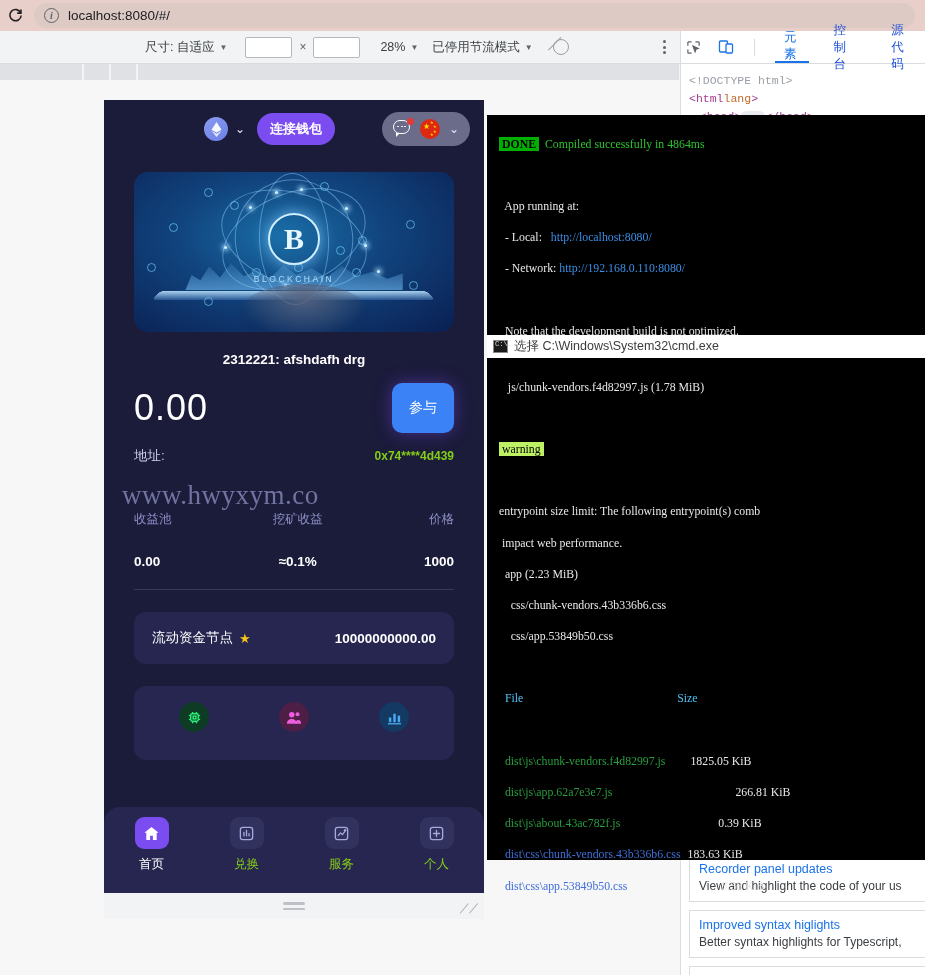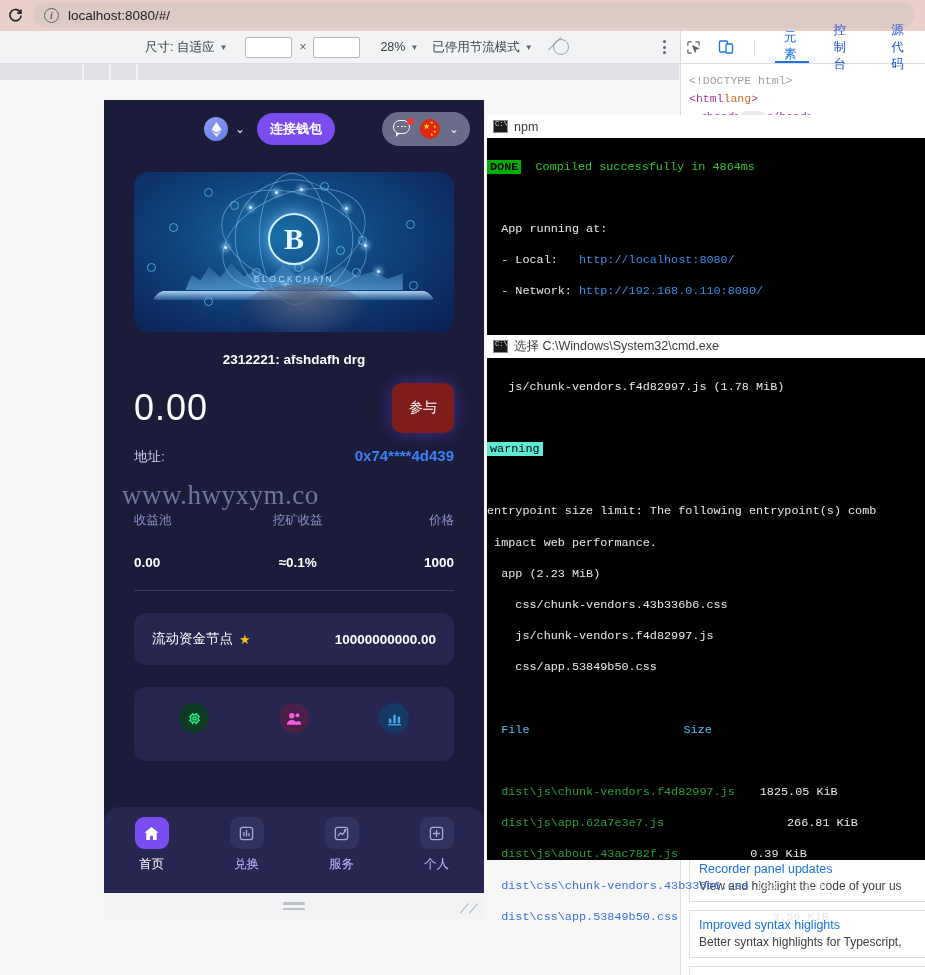--- a/index.html
+++ b/index.html
@@ -211,29 +211,29 @@
     background: radial-gradient(ellipse at 50% 25%, rgba(86,99,126,.95), rgba(24,38,70,.1) 72%);
     border-radius: 50% 50% 28% 28%;
   }
 
   .section-pad { padding: 0 30px; }
   .ticker-line { color: #ffffff; font-size: 13.5px; font-weight: bold; margin-top: 20px; text-align: center; }
 
   .bal-row { display: flex; align-items: center; margin-top: 16px; }
   .bal-amount { color: #ffffff; font-size: 36px; font-weight: 300; letter-spacing: 1px; }
   .join-btn {
-    margin-left: auto; background: #7f1d1d; color: #fff; font-size: 14px;
+    margin-left: auto; background: #3b82f6; color: #fff; font-size: 14px;
     width: 62px; height: 50px; border-radius: 10px;
     display: flex; align-items: center; justify-content: center;
     box-shadow: 0 0 18px rgba(123,77,240,.45);
   }
 
   .addr-row { display: flex; align-items: baseline; margin-top: 14px; }
   .addr-label { color: #c9cbe8; font-size: 13.5px; }
-  .addr-value { margin-left: auto; color: #3b82f6; font-size: 15px; font-weight: bold; }
+  .addr-value { margin-left: auto; color: #84cc16; font-size: 12px; font-weight: bold; }
 
   .stats {
     margin: 46px 30px 0 30px; display: flex; justify-content: space-between;
   }
   .stat-col { display: flex; flex-direction: column; }
   .stat-col.mid { align-items: center; }
   .stat-col.right { align-items: flex-end; }
   .stat-label { color: #8d8fc4; font-size: 12.5px; }
   .stat-value { color: #ffffff; font-size: 13.5px; font-weight: bold; margin-top: 26px; }
   .divider { margin: 20px 30px 0 30px; height: 1px; background: rgba(160,160,220,.22); }
@@ -263,21 +263,21 @@
     position: absolute; left: 0; bottom: 0; width: 380px; height: 86px;
     background: #262650; border-radius: 16px 16px 0 0;
     display: flex; align-items: flex-start; padding-top: 10px;
   }
   .nav-item { flex: 1; display: flex; flex-direction: column; align-items: center; gap: 7px; }
   .nav-sq {
     width: 34px; height: 32px; border-radius: 9px; background: #32325f;
     display: flex; align-items: center; justify-content: center; color: #a7a9dd;
   }
   .nav-sq.active { background: #7b4df0; color: #fff; }
-  .nav-label { color: #c4b5fd; font-size: 12.5px; }
+  .nav-label { color: #84cc16; font-size: 12.5px; }
   .nav-label.active { color: #ffffff; }
 
   .watermark {
     position: absolute; left: 122px; top: 480px; width: 420px;
     color: rgba(175,180,235,.58); font-size: 27px;
     font-family: "Liberation Serif", serif; letter-spacing: .5px;
     pointer-events: none; z-index: 5; white-space: nowrap;
   }
 
   
@@ -292,23 +292,23 @@
   }
   .term-ico {
     width: 15px; height: 13px; background: #1a1a1a; border: 1px solid #888;
     position: relative; flex: 0 0 auto;
   }
   .term-ico::after {
     content: "C:\\."; position: absolute; left: 1px; top: -1px;
     color: #e0e0e0; font-family: "Liberation Mono", monospace; font-size: 7px;
   }
   .term-body { padding: 6px 0 6px 0; font-size: 11.8px; line-height: 15.6px; color: #cccccc; white-space: pre; }
-  .term-body .ln { padding-left: 0; }
+  .term-body .ln { padding-left: 12px; font-family: Liberation Serif, serif; }
   .badge-done { background: #00b000; color: #000; padding: 0 3px; font-weight: bold; }
-  .badge-warn { background: #5eead4; color: #000; padding: 0 3px; }
+  .badge-warn { background: #bef264; color: #000; padding: 0 3px; }
   .t-green  { color: #2fc22f; }
   .t-blue   { color: #3a8ee6; }
   .t-cyan   { color: #4fc3f7; }
   .t-white  { color: #e8e8e8; }
   .t-dgreen { color: #2a9d3f; }
   .t-dblue  { color: #3f6fd8; }
 
   #npm-term  { left: 487px; top: 115px; width: 438px; height: 220px; }
   #cmd-term  { left: 487px; top: 335px; width: 438px; height: 525px; }
 </style>
@@ -536,24 +536,20 @@
 
 <div class="phone-scroll-bar">
   <div class="handle-lines">
       <i></i>
       <i></i>
     </div>
   <span class="resize-grip">⟋⟋</span>
 </div>
 
 <div class="term" id="npm-term">
-  <div class="term-title">
-    <span class="term-ico"></span>
-    <span>npm</span>
-  </div>
   <div class="term-body">
 <div class="ln"><span class="badge-done">DONE</span><span class="t-green">  Compiled successfully in 4864ms</span></div>
 <div class="ln">&nbsp;</div>
 <div class="ln"><span class="t-white">  App running at:</span></div>
 <div class="ln"><span class="t-white">  - Local:   </span><span class="t-blue">http://localhost:8080/</span></div>
 <div class="ln"><span class="t-white">  - Network: </span><span class="t-blue">http://192.168.0.110:8080/</span></div>
 <div class="ln">&nbsp;</div>
 <div class="ln"><span class="t-white">  Note that the development build is not optimized.</span></div>
 <div class="ln"><span class="t-white">  To create a production build, run </span><span class="t-blue">npm run build</span><span class="t-white">.</span></div>
   </div>
@@ -566,28 +562,27 @@
   </div>
   <div class="term-body">
 <div class="ln"><span class="t-white">   js/chunk-vendors.f4d82997.js (1.78 MiB)</span></div>
 <div class="ln">&nbsp;</div>
 <div class="ln"><span class="badge-warn">warning</span></div>
 <div class="ln">&nbsp;</div>
 <div class="ln"><span class="t-white">entrypoint size limit: The following entrypoint(s) comb</span></div>
 <div class="ln"><span class="t-white"> impact web performance.</span></div>
 <div class="ln"><span class="t-white">  app (2.23 MiB)</span></div>
 <div class="ln"><span class="t-white">    css/chunk-vendors.43b336b6.css</span></div>
-<div class="ln"><span class="t-white">    js/chunk-vendors.f4d82997.js</span></div>
 <div class="ln"><span class="t-white">    css/app.53849b50.css</span></div>
 <div class="ln">&nbsp;</div>
 <div class="ln"><span class="t-cyan">  File</span><span class="t-cyan" style="margin-left:154px">Size</span></div>
 <div class="ln">&nbsp;</div>
 <div class="ln"><span class="t-dgreen">  dist\js\chunk-vendors.f4d82997.js</span><span class="t-white" style="margin-left:25px">1825.05 KiB</span></div>
 <div class="ln"><span class="t-dgreen">  dist\js\app.62a7e3e7.js</span><span class="t-white" style="margin-left:123px">266.81 KiB</span></div>
-<div class="ln"><span class="t-dgreen">  dist\js\about.43ac782f.js</span><span class="t-white" style="margin-left:72px">0.39 KiB</span></div>
+<div class="ln"><span class="t-dgreen">  dist\js\about.43ac782f.js</span><span class="t-white" style="margin-left:98px">0.39 KiB</span></div>
 <div class="ln"><span class="t-dblue">  dist\css\chunk-vendors.43b336b6.css</span><span class="t-white" style="margin-left:7px">183.63 KiB</span></div>
 <div class="ln"><span class="t-dblue">  dist\css\app.53849b50.css</span><span class="t-white" style="margin-left:94px">3.56 KiB</span></div>
 
 
 
 
 
 
 
 

